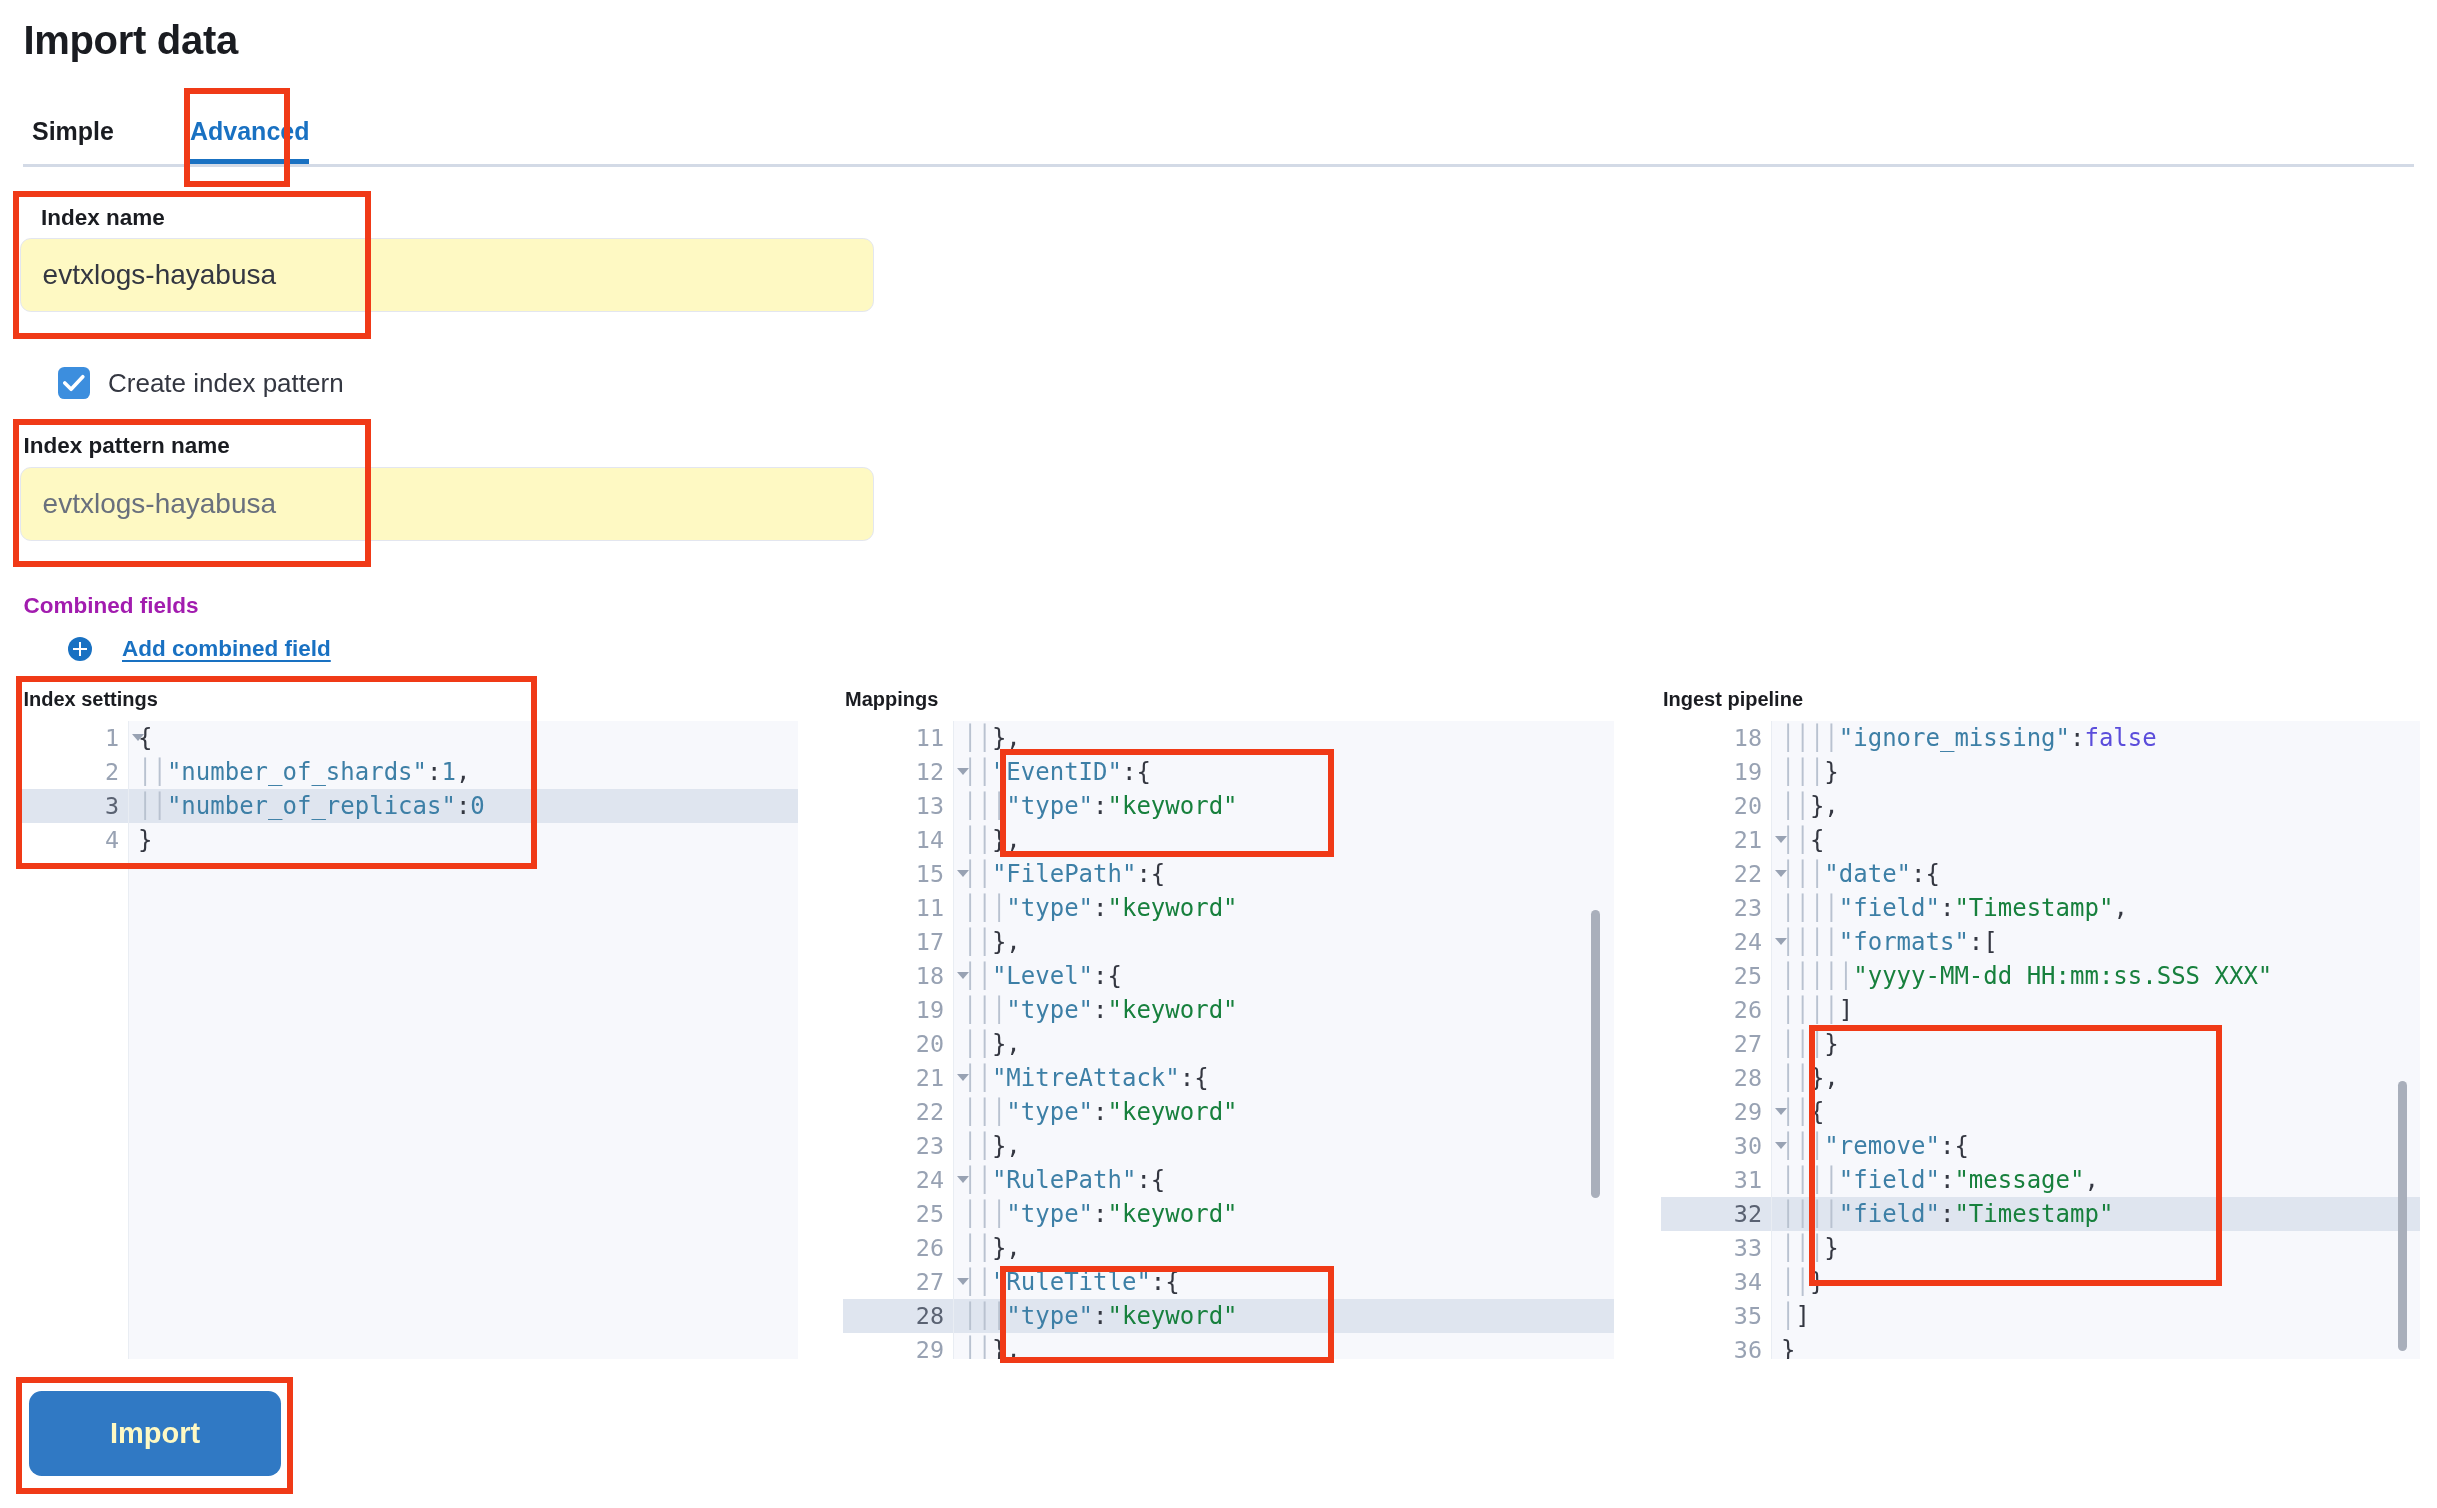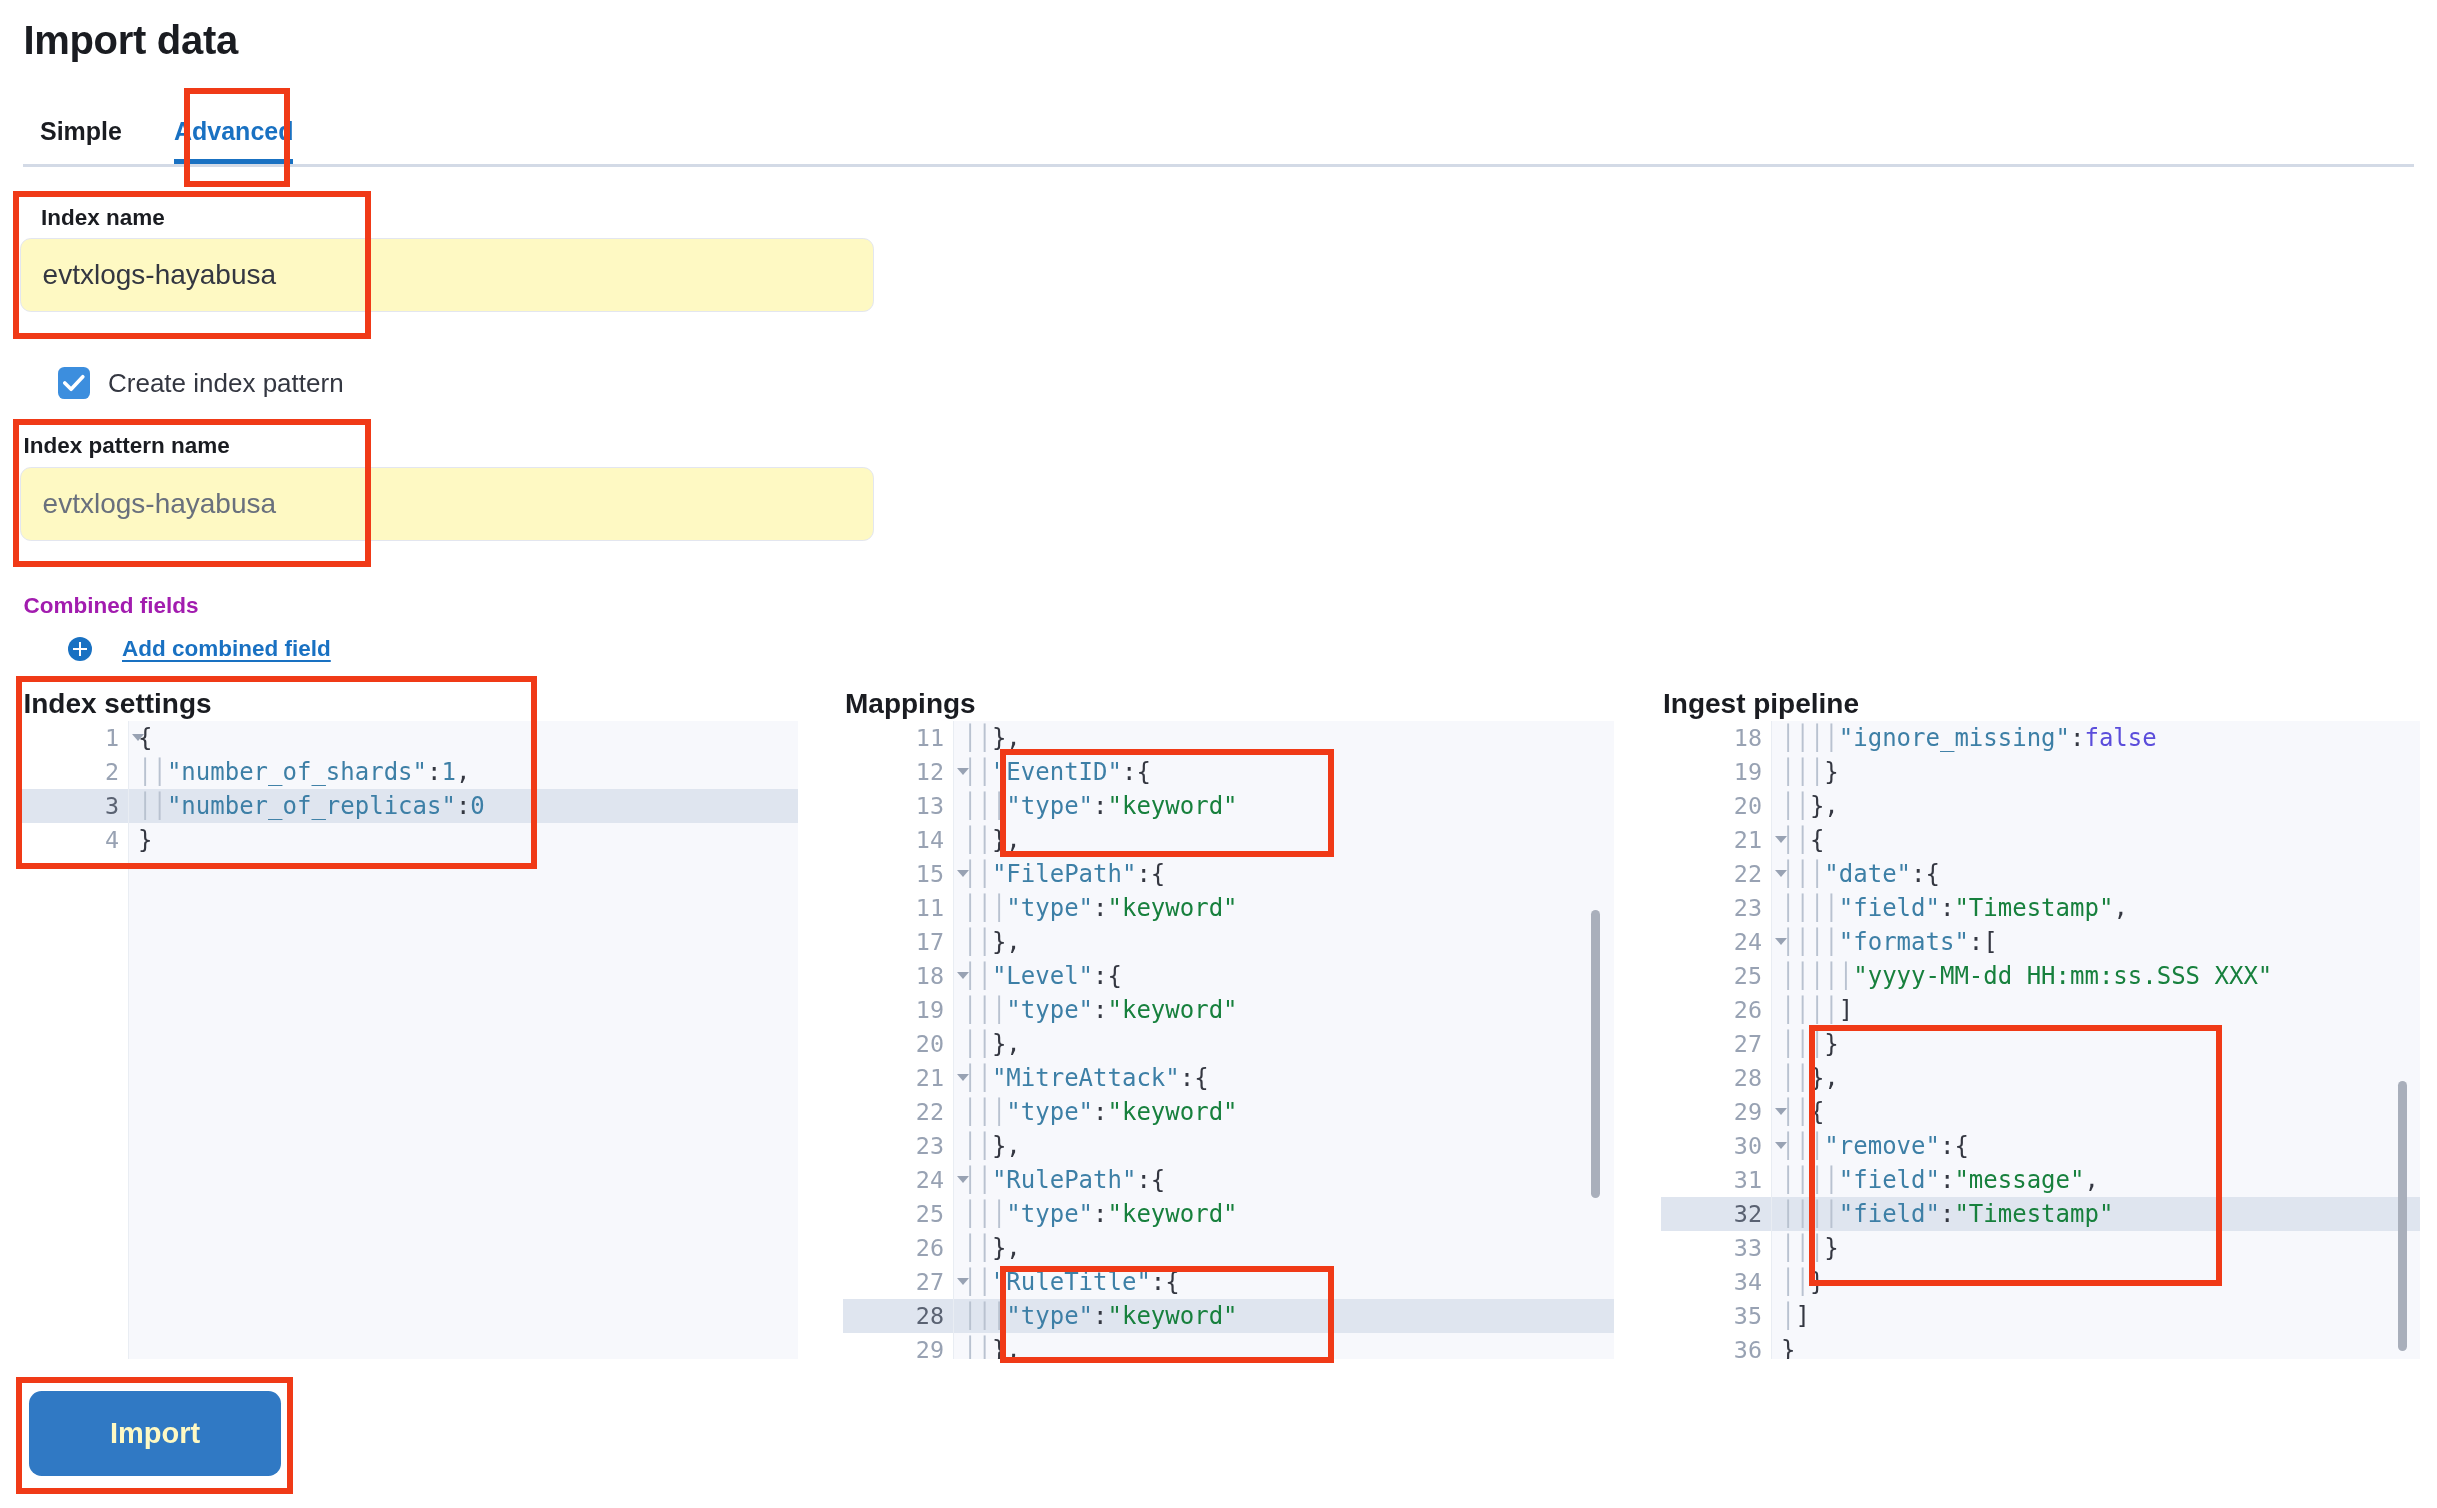--- a/index.html
+++ b/index.html
@@ -20,24 +20,25 @@
     left: 23.4px; top: 18px;
     font-size: 40px;
     font-weight: 700;
     color: #1a1c21;
     letter-spacing: -0.3px;
   }
 
   
   .tabs {
     position: absolute;
-    left: 40px; top: 99px;
+    left: 32px; top: 99px;
     display: flex;
     align-items: flex-end;
     height: 67px;
+    gap: 24px;
   }
   .tab {
     font-size: 25px;
     font-weight: 700;
     padding: 0 25px 20px 0;
     color: #1a1c21;
     cursor: pointer;
     position: relative;
     white-space: nowrap;
   }
@@ -122,21 +123,21 @@
   .plus-icon::before { left: 5.4px; top: 10.8px; width: 13.5px; height: 2.7px; }
   .plus-icon::after  { left: 10.8px; top: 5.4px; width: 2.7px; height: 13.5px; }
   #add-combined-field .lbl {
     font-size: 22.5px; color: #1971c2; font-weight: 600;
     text-decoration: underline; text-underline-offset: 3.6px;
   }
 
   
   .section-title {
     position: absolute;
-    font-size: 28px; font-weight: 700; color: #1a1c21;
+    font-size: 20px; font-weight: 700; color: #1a1c21;
   }
   #index-settings-title { left: 23.4px;   top: 688px; }
   #mappings-title       { left: 845px;  top: 688px; }
   #ingest-title         { left: 1663px; top: 688px; }
 
   .editor {
     position: absolute;
     top: 721px;
     height: 638px;
     background: #f7f8fc;

